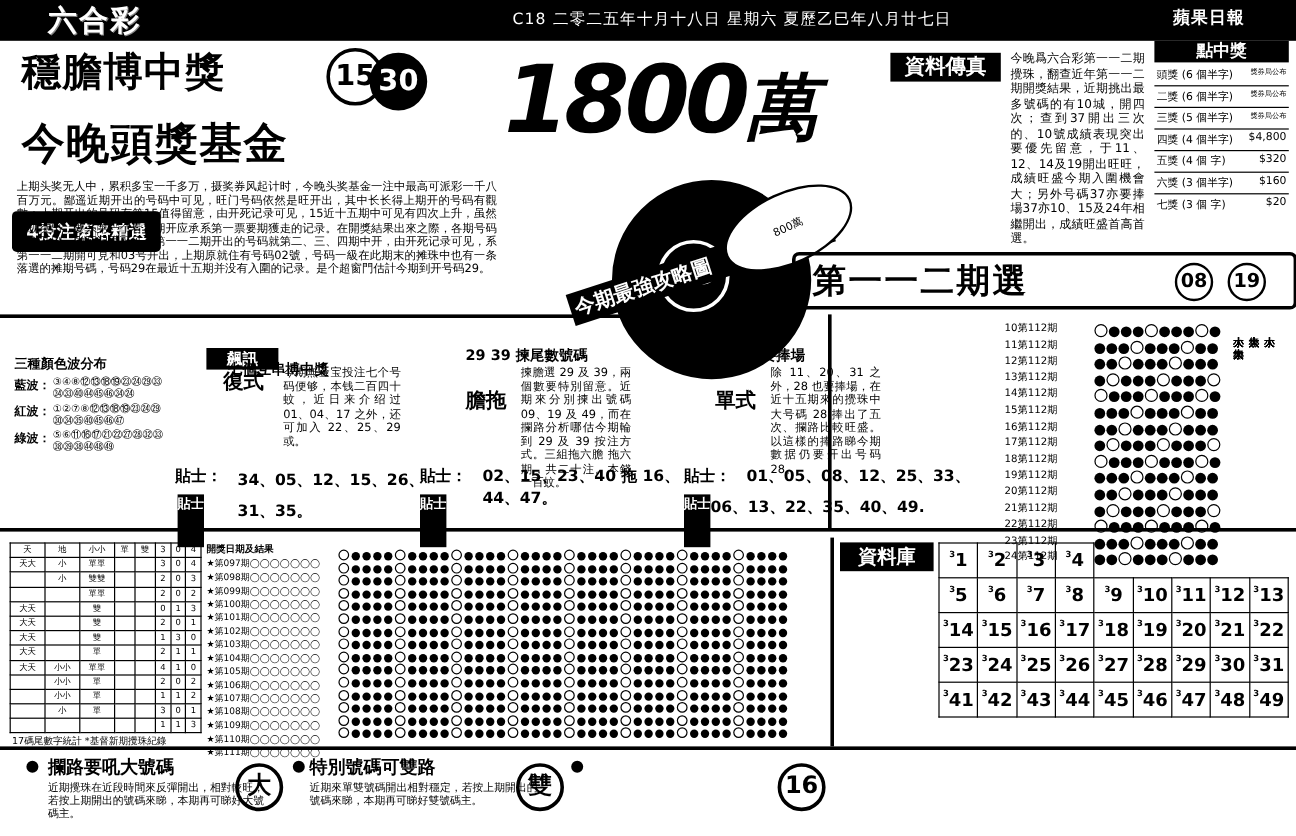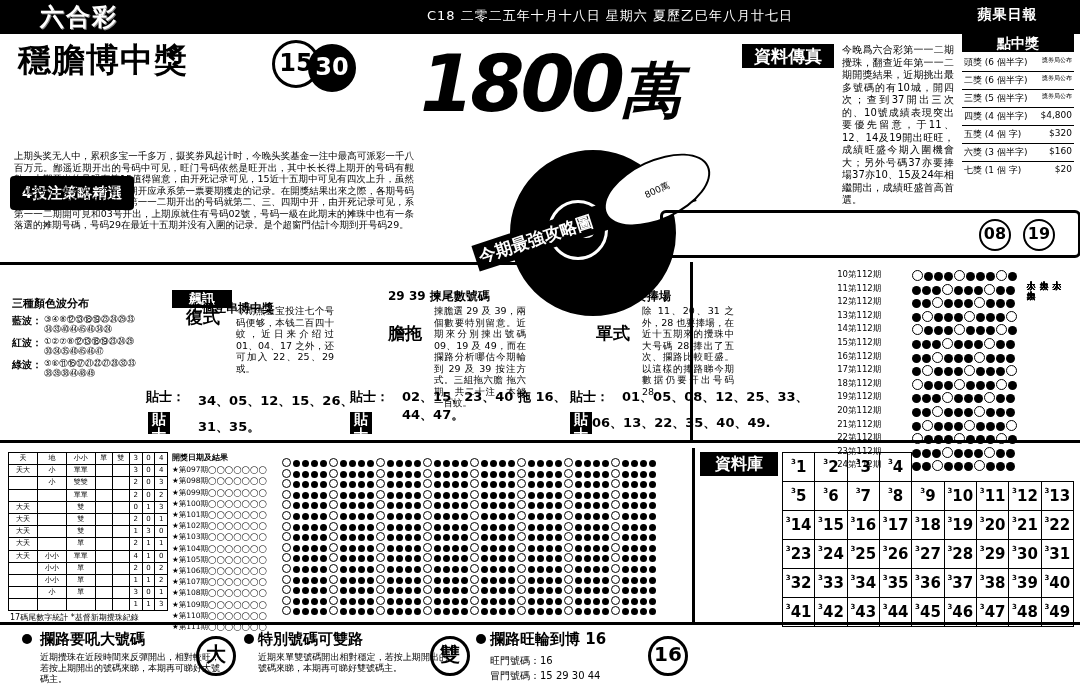--- a/index.html
+++ b/index.html
@@ -33,21 +33,21 @@
   
   .banner{left:660px;top:210px;width:415px;height:42px;border:3px solid #000;border-radius:6px;}
   .banner .txt{font-size:28px;font-weight:bold;line-height:42px;padding-left:14px;letter-spacing:2px;}
   .balln{display:inline-block;border:2px solid #000;border-radius:50%;width:28px;height:28px;line-height:26px;text-align:center;font-size:16px;font-weight:bold;}
   .colorblk{left:12px;top:296px;width:130px;font-size:9.5px;}
   .colorrow{display:flex;align-items:flex-start;margin-bottom:2px;}
   .colorlbl{width:32px;font-size:10px;font-weight:bold;}
   .nums{flex:1;font-size:8.5px;line-height:10px;letter-spacing:0;}
   .midbox{font-size:9.5px;line-height:11.5px;text-align:justify;}
   .tipline{font-size:13px;font-weight:bold;}
-  .tiebadge{width:22px;height:22px;background:#000;color:#fff;font-size:14px;font-weight:bold;text-align:center;line-height:15px;}
+  .tiebadge{width:22px;height:44px;background:#000;color:#fff;font-size:11px;font-weight:bold;text-align:center;line-height:15px;}
   
   .lst112{left:848px;top:268px;width:60px;font-size:8.5px;line-height:13.6px;}
   .lstno{left:832px;top:268px;width:16px;font-size:8.5px;line-height:13.6px;text-align:right;}
   .dotsgrid{left:912px;top:266px;width:108px;}
   .dotrow{height:13.6px;}
   .dot{display:inline-block;width:9px;height:9px;border-radius:50%;background:#000;margin-right:1px;}
   .dotq{display:inline-block;width:9px;height:9px;border-radius:50%;border:1px solid #000;margin-right:1px;}
   .vert{left:1026px;top:266px;width:48px;font-size:9px;line-height:10px;}
   .vcol{display:inline-block;width:10px;writing-mode:vertical-rl;text-orientation:upright;font-size:9px;letter-spacing:0px;}
   
@@ -72,20 +72,21 @@
 <div class="page">
 
   <div class="abs topbar"></div>
   <div class="abs logo">六合彩</div>
   <div class="abs hdrcenter ctr">C18  二零二五年十月十八日      星期六    夏歷乙巳年八月廿七日</div>
   <div class="abs hdrright ctr">蘋果日報</div>
 
   <div class="abs t1">穩膽博中獎</div>
   <div class="abs circnum" style="left:272px;top:40px;">15</div>
   <div class="abs circnum inv" style="left:308px;top:44px;">30</div>
+  <div class="abs t2">今晚頭獎基金</div>
 
   <div class="abs" style="left:10px;top:172px;width:124px;height:48px;">
     <div class="abs" style="left:0;top:4px;width:124px;height:34px;background:#000;color:#fff;font-size:15px;font-weight:bold;line-height:34px;text-align:center;border-radius:4px;">4投注策略精選</div>
   </div>
 
   <div class="abs bigprize">
     <span>1800</span><span class="wan">萬</span>
   </div>
 
   <div class="abs para leftpara">上期头奖无人中，累积多宝一千多万，摄奖券风起计时，今晚头奖基金一注中最高可派彩一千八百万元。鄙遥近期开出的号码中可见，旺门号码依然是旺开出，其中长长得上期开的号码有觀數；上期开出的号码有第15值得留意，由开死记录可见，15近十五期中可见有四次上升，虽然表现突出，要系第一个看了期开应承系第一票要期獲走的记录。在開獎結果出來之際，各期号码相继开出，由死记录可见，第一一二期开出的号码就第二、三、四期中开，由开死记录可见，系第一一二期開可見和03号开出，上期原就住有号码02號，号码一級在此期末的摊珠中也有一条落選的摊期号碼，号码29在最近十五期并没有入圍的记录。是个超窗門估計今期到开号码29。</div>
@@ -118,26 +119,27 @@
       </div>
     <div class="row">
         <span>五獎 (4 個 字)</span>
         <span>$320</span>
       </div>
     <div class="row">
         <span>六獎 (3 個半字)</span>
         <span>$160</span>
       </div>
     <div class="row" style="border-bottom:none">
-        <span>七獎 (1 個 字)</span>
+        <span>七獎 (3 個 字)</span>
         <span>$20</span>
       </div>
   </div>
 
   <div class="abs banner">
+    <span class="txt">第一一二期選</span>
     <span class="balln" style="position:absolute;left:316px;top:6px;">08</span>
     <span class="balln" style="position:absolute;left:360px;top:6px;">19</span>
   </div>
 
   <div class="abs divline" style="left:0;top:262px;width:660px;height:3px;"></div>
 
   <div class="abs" style="left:172px;top:290px;width:60px;font-size:13px;font-weight:bold;color:#fff;background:#000;text-align:center;">飆訊</div>
 
   <div class="abs colorblk">
     <div class="b" style="font-size:11px;margin-bottom:3px;">三種顏色波分布</div>
@@ -452,31 +454,20 @@
             <td><span style="font-size:7px;vertical-align:top">3</span>24</td>
             <td><span style="font-size:7px;vertical-align:top">3</span>25</td>
             <td><span style="font-size:7px;vertical-align:top">3</span>26</td>
             <td><span style="font-size:7px;vertical-align:top">3</span>27</td>
             <td><span style="font-size:7px;vertical-align:top">3</span>28</td>
             <td><span style="font-size:7px;vertical-align:top">3</span>29</td>
             <td><span style="font-size:7px;vertical-align:top">3</span>30</td>
             <td><span style="font-size:7px;vertical-align:top">3</span>31</td>
           </tr>
           <tr>
-            <td><span style="font-size:7px;vertical-align:top">3</span>32</td>
-            <td><span style="font-size:7px;vertical-align:top">3</span>33</td>
-            <td><span style="font-size:7px;vertical-align:top">3</span>34</td>
-            <td><span style="font-size:7px;vertical-align:top">3</span>35</td>
-            <td><span style="font-size:7px;vertical-align:top">3</span>36</td>
-            <td><span style="font-size:7px;vertical-align:top">3</span>37</td>
-            <td><span style="font-size:7px;vertical-align:top">3</span>38</td>
-            <td><span style="font-size:7px;vertical-align:top">3</span>39</td>
-            <td><span style="font-size:7px;vertical-align:top">3</span>40</td>
-          </tr>
-          <tr>
             <td><span style="font-size:7px;vertical-align:top">3</span>41</td>
             <td><span style="font-size:7px;vertical-align:top">3</span>42</td>
             <td><span style="font-size:7px;vertical-align:top">3</span>43</td>
             <td><span style="font-size:7px;vertical-align:top">3</span>44</td>
             <td><span style="font-size:7px;vertical-align:top">3</span>45</td>
             <td><span style="font-size:7px;vertical-align:top">3</span>46</td>
             <td><span style="font-size:7px;vertical-align:top">3</span>47</td>
             <td><span style="font-size:7px;vertical-align:top">3</span>48</td>
             <td><span style="font-size:7px;vertical-align:top">3</span>49</td>
           </tr>
@@ -491,24 +482,19 @@
     <div class="bb-text" style="margin-top:3px;">近期攪珠在近段時間來反彈開出，相對較旺，若按上期開出的號碼來睇，本期再可睇好大號碼主。</div>
   </div>
   <div class="abs bigcirc" style="left:196px;top:636px;">大</div>
 
   <div class="abs" style="left:258px;top:630px;width:190px;">
     <div class="bb-title">特別號碼可雙路</div>
     <div class="bb-text" style="margin-top:3px;">近期來單雙號碼開出相對穩定，若按上期開出的號碼來睇，本期再可睇好雙號碼主。</div>
   </div>
   <div class="abs bigcirc" style="left:430px;top:636px;">雙</div>
 
-  <div class="abs" style="left:490px;top:630px;width:180px;">
-    <div class="bb-title">攔路旺輪到博 16</div>
-    <div class="bb-text" style="margin-top:6px;font-size:10px;">旺門號碼：16</div>
-    <div class="bb-text" style="margin-top:4px;font-size:10px;">冒門號碼：15 29 30 44</div>
-  </div>
   <div class="abs bigcirc" style="left:648px;top:636px;">16</div>
 
   <div class="abs" style="left:22px;top:634px;width:10px;height:10px;background:#000;border-radius:50%;"></div>
   <div class="abs" style="left:244px;top:634px;width:10px;height:10px;background:#000;border-radius:50%;"></div>
   <div class="abs" style="left:476px;top:634px;width:10px;height:10px;background:#000;border-radius:50%;"></div>
 
 </div>
 
 </body></html>

